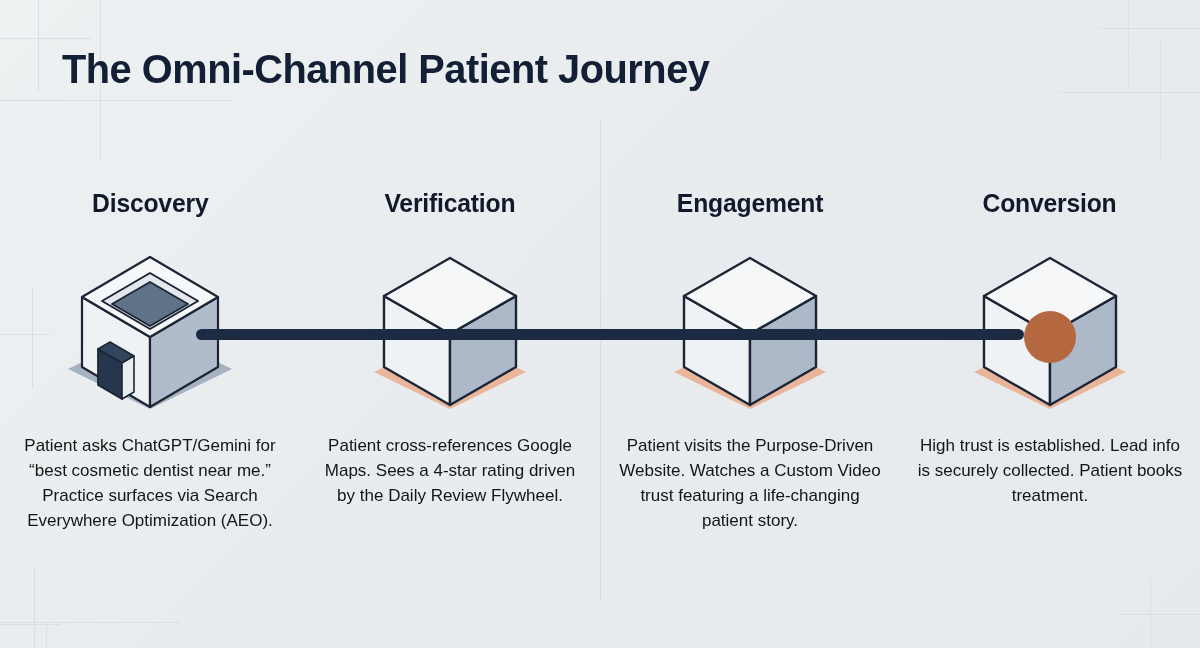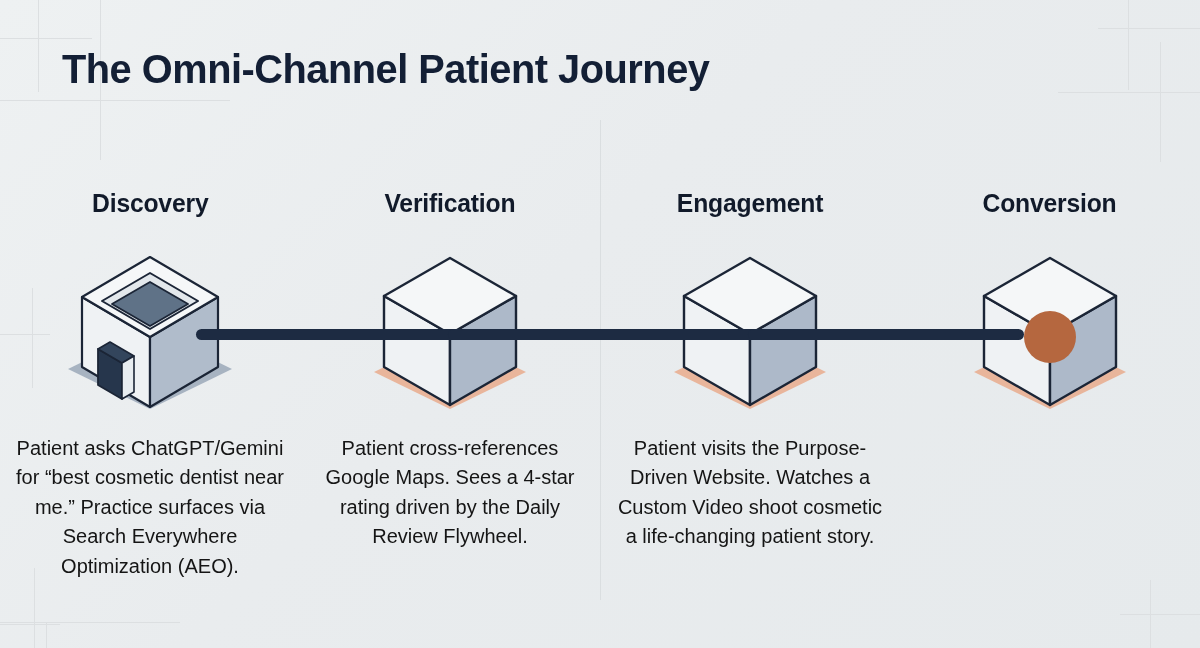--- a/index.html
+++ b/index.html
@@ -87,21 +87,21 @@
     height: 175px;
     position: relative;
   }
 
   .icon-slot svg { display: block; position: absolute; left: 0; top: 0; }
 
   .caption {
     margin-top: 18px;
     width: 270px;
     text-align: center;
-    font-size: 20px;
+    font-size: 17px;
     line-height: 1.47;
     color: #151515;
     font-family: "Liberation Sans", sans-serif;
   }
 
   
   .connector {
     position: absolute;
     height: 11px;
     background: #1d2b42;
@@ -187,30 +187,31 @@
     <div class="step">
       <div class="step-label">Engagement</div>
       <div class="icon-slot">
         <svg width="200" height="175" viewBox="0 0 200 175">
           <polygon points="100,168 24,131 100,94 176,131" fill="#e8b094" opacity="0.92"></polygon>
           <polygon points="34,55 100,93 100,164 34,126" fill="#eff2f4" stroke="#1b2536" stroke-width="2.4" stroke-linejoin="round"></polygon>
           <polygon points="166,55 100,93 100,164 166,126" fill="#adb9c9" stroke="#1b2536" stroke-width="2.4" stroke-linejoin="round"></polygon>
           <polygon points="100,17 166,55 100,93 34,55" fill="#f5f7f8" stroke="#1b2536" stroke-width="2.4" stroke-linejoin="round"></polygon>
         </svg>
       </div>
-      <div class="caption">Patient visits the Purpose-Driven Website. Watches a Custom Video shoot cosmetic a life-changing patient story.</div>
+      <div class="caption">Patient visits the Purpose-Driven Website. Watches a Custom Video trust featuring a life-changing patient story.</div>
     </div>
 
     <div class="step">
       <div class="step-label">Conversion</div>
       <div class="icon-slot">
         <svg width="200" height="175" viewBox="0 0 200 175">
           <polygon points="100,168 24,131 100,94 176,131" fill="#e8b094" opacity="0.92"></polygon>
           <polygon points="34,55 100,93 100,164 34,126" fill="#eff2f4" stroke="#1b2536" stroke-width="2.4" stroke-linejoin="round"></polygon>
           <polygon points="166,55 100,93 100,164 166,126" fill="#adb9c9" stroke="#1b2536" stroke-width="2.4" stroke-linejoin="round"></polygon>
           <polygon points="100,17 166,55 100,93 34,55" fill="#f5f7f8" stroke="#1b2536" stroke-width="2.4" stroke-linejoin="round"></polygon>
           <circle cx="100" cy="96" r="26" fill="#b5673f"></circle>
         </svg>
       </div>
+      <div class="caption">High trust is established. Lead info is securely collected. Patient books treatment.</div>
     </div>
 
   </div>
 </div>
 
 </body></html>

